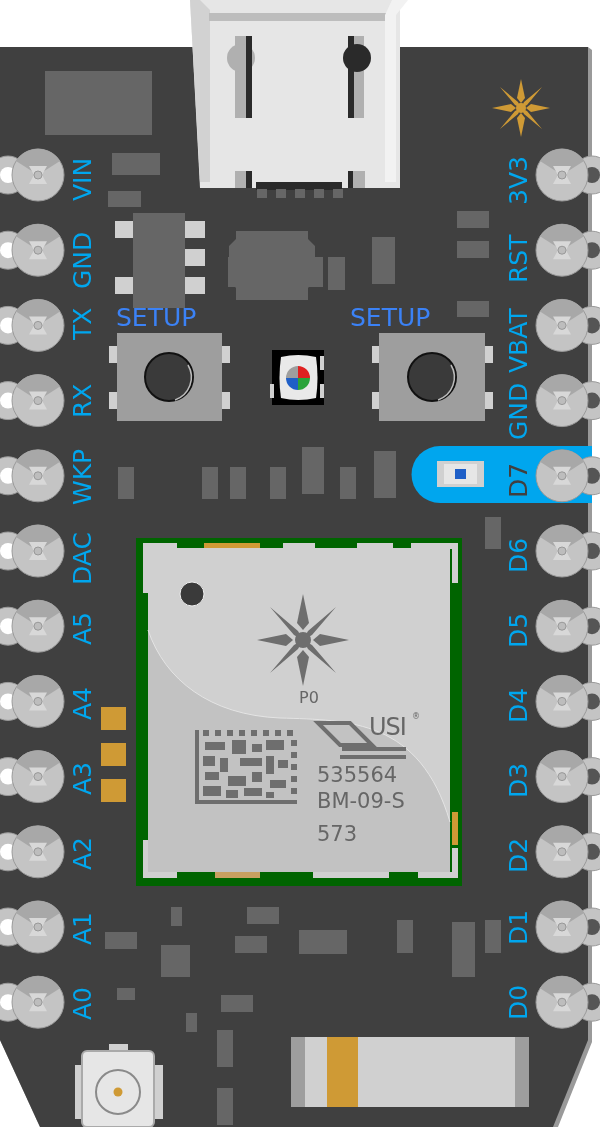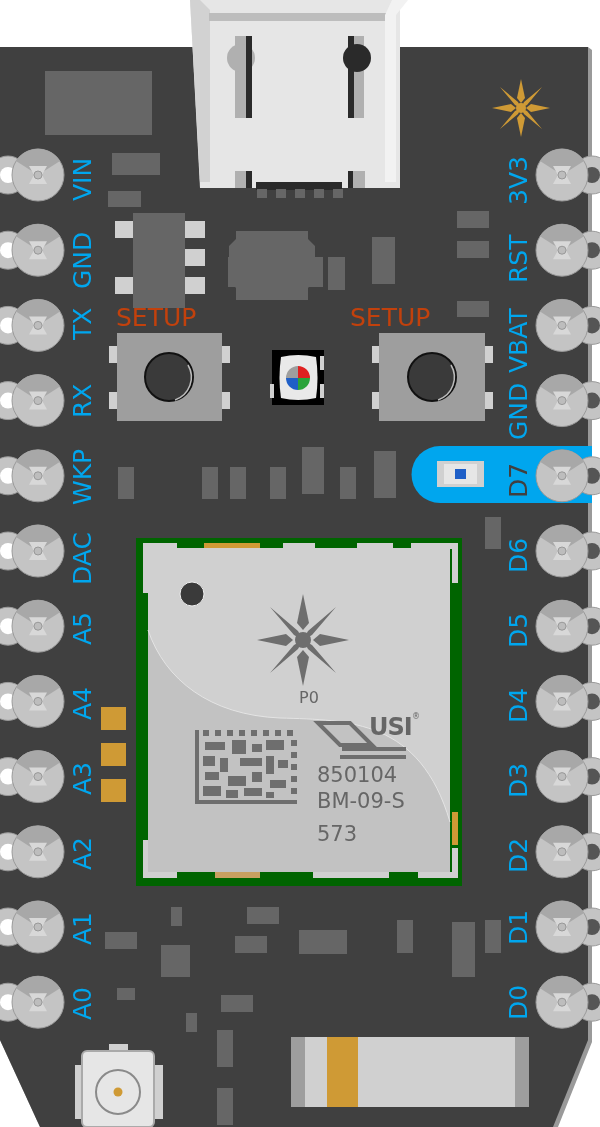--- a/index.html
+++ b/index.html
@@ -1,18 +1,18 @@
 <!DOCTYPE html>
 <html><head>
 <meta charset="utf-8">
 <style>
   html,body{margin:0;padding:0;background:#ffffff;}
   body{width:600px;height:1127px;position:relative;overflow:hidden;font-family:"DejaVu Sans","Liberation Sans",sans-serif;}
   #board{position:absolute;left:0;top:0;width:600px;height:1127px;}
-  .lbl{position:absolute;color:#c2410c;font-size:25px;white-space:nowrap;line-height:1;}
+  .lbl{position:absolute;color:#3b82f6;font-size:25px;white-space:nowrap;line-height:1;}
   .vlbl{position:absolute;color:#00a6ee;font-size:25px;white-space:nowrap;line-height:1;transform-origin:0 0;transform:rotate(-90deg);}
   .chiptxt{position:absolute;color:#666;font-size:21px;line-height:1;white-space:nowrap;}
 </style>
 </head>
 <body>
 
 <svg id="board" viewBox="0 0 600 1127" xmlns="http://www.w3.org/2000/svg">
 
   <path d="M0,47 L588,47 L592,50 L592,1042 L558,1127 L40,1127 L0,1040 Z" fill="#9a9a9a"></path>
   <path d="M0,47 L588,47 L588,1040 L553,1127 L40,1127 L0,1040 Z" fill="#404040"></path>
@@ -429,23 +429,23 @@
         <path d="M553,993.2 L571,993.2 L566,1002.2 L571,1011.2 L553,1011.2 L558,1002.2Z" fill="#d8d8d8"></path>
         <circle cx="562" cy="1002.2" r="4" fill="#bdbdbd" stroke="#999"></circle>
       </g>
     </g>
 </svg>
 
 <div class="lbl" style="left:116px;top:305px;">SETUP</div>
 <div class="lbl" style="left:350px;top:305px;">SETUP</div>
 
 <div class="chiptxt" style="left:299px;top:690px;font-size:16px;">P0</div>
-<div class="chiptxt" style="left:369px;top:715px;font-size:24px;font-weight:bold;letter-spacing:-1px;">USI</div>
+<div class="chiptxt" style="left:369px;top:715px;font-size:24px;font-weight:normal;letter-spacing:-1px;">USI</div>
 <div class="chiptxt" style="left:412px;top:713px;font-size:8px;">®</div>
-<div class="chiptxt" style="left:317px;top:765px;">850104</div>
+<div class="chiptxt" style="left:317px;top:765px;">535564</div>
 <div class="chiptxt" style="left:317px;top:791px;text-align:center;">BM-09-S</div>
 <div class="chiptxt" style="left:317px;top:824px;">573</div>
 
 <div class="vlbl" style="left:70px;top:201px;">VIN</div>
 <div class="vlbl" style="left:70px;top:289px;">GND</div>
 <div class="vlbl" style="left:70px;top:340px;">TX</div>
 <div class="vlbl" style="left:70px;top:418px;">RX</div>
 <div class="vlbl" style="left:70px;top:505px;">WKP</div>
 <div class="vlbl" style="left:70px;top:585px;">DAC</div>
 <div class="vlbl" style="left:70px;top:645px;">A5</div>

